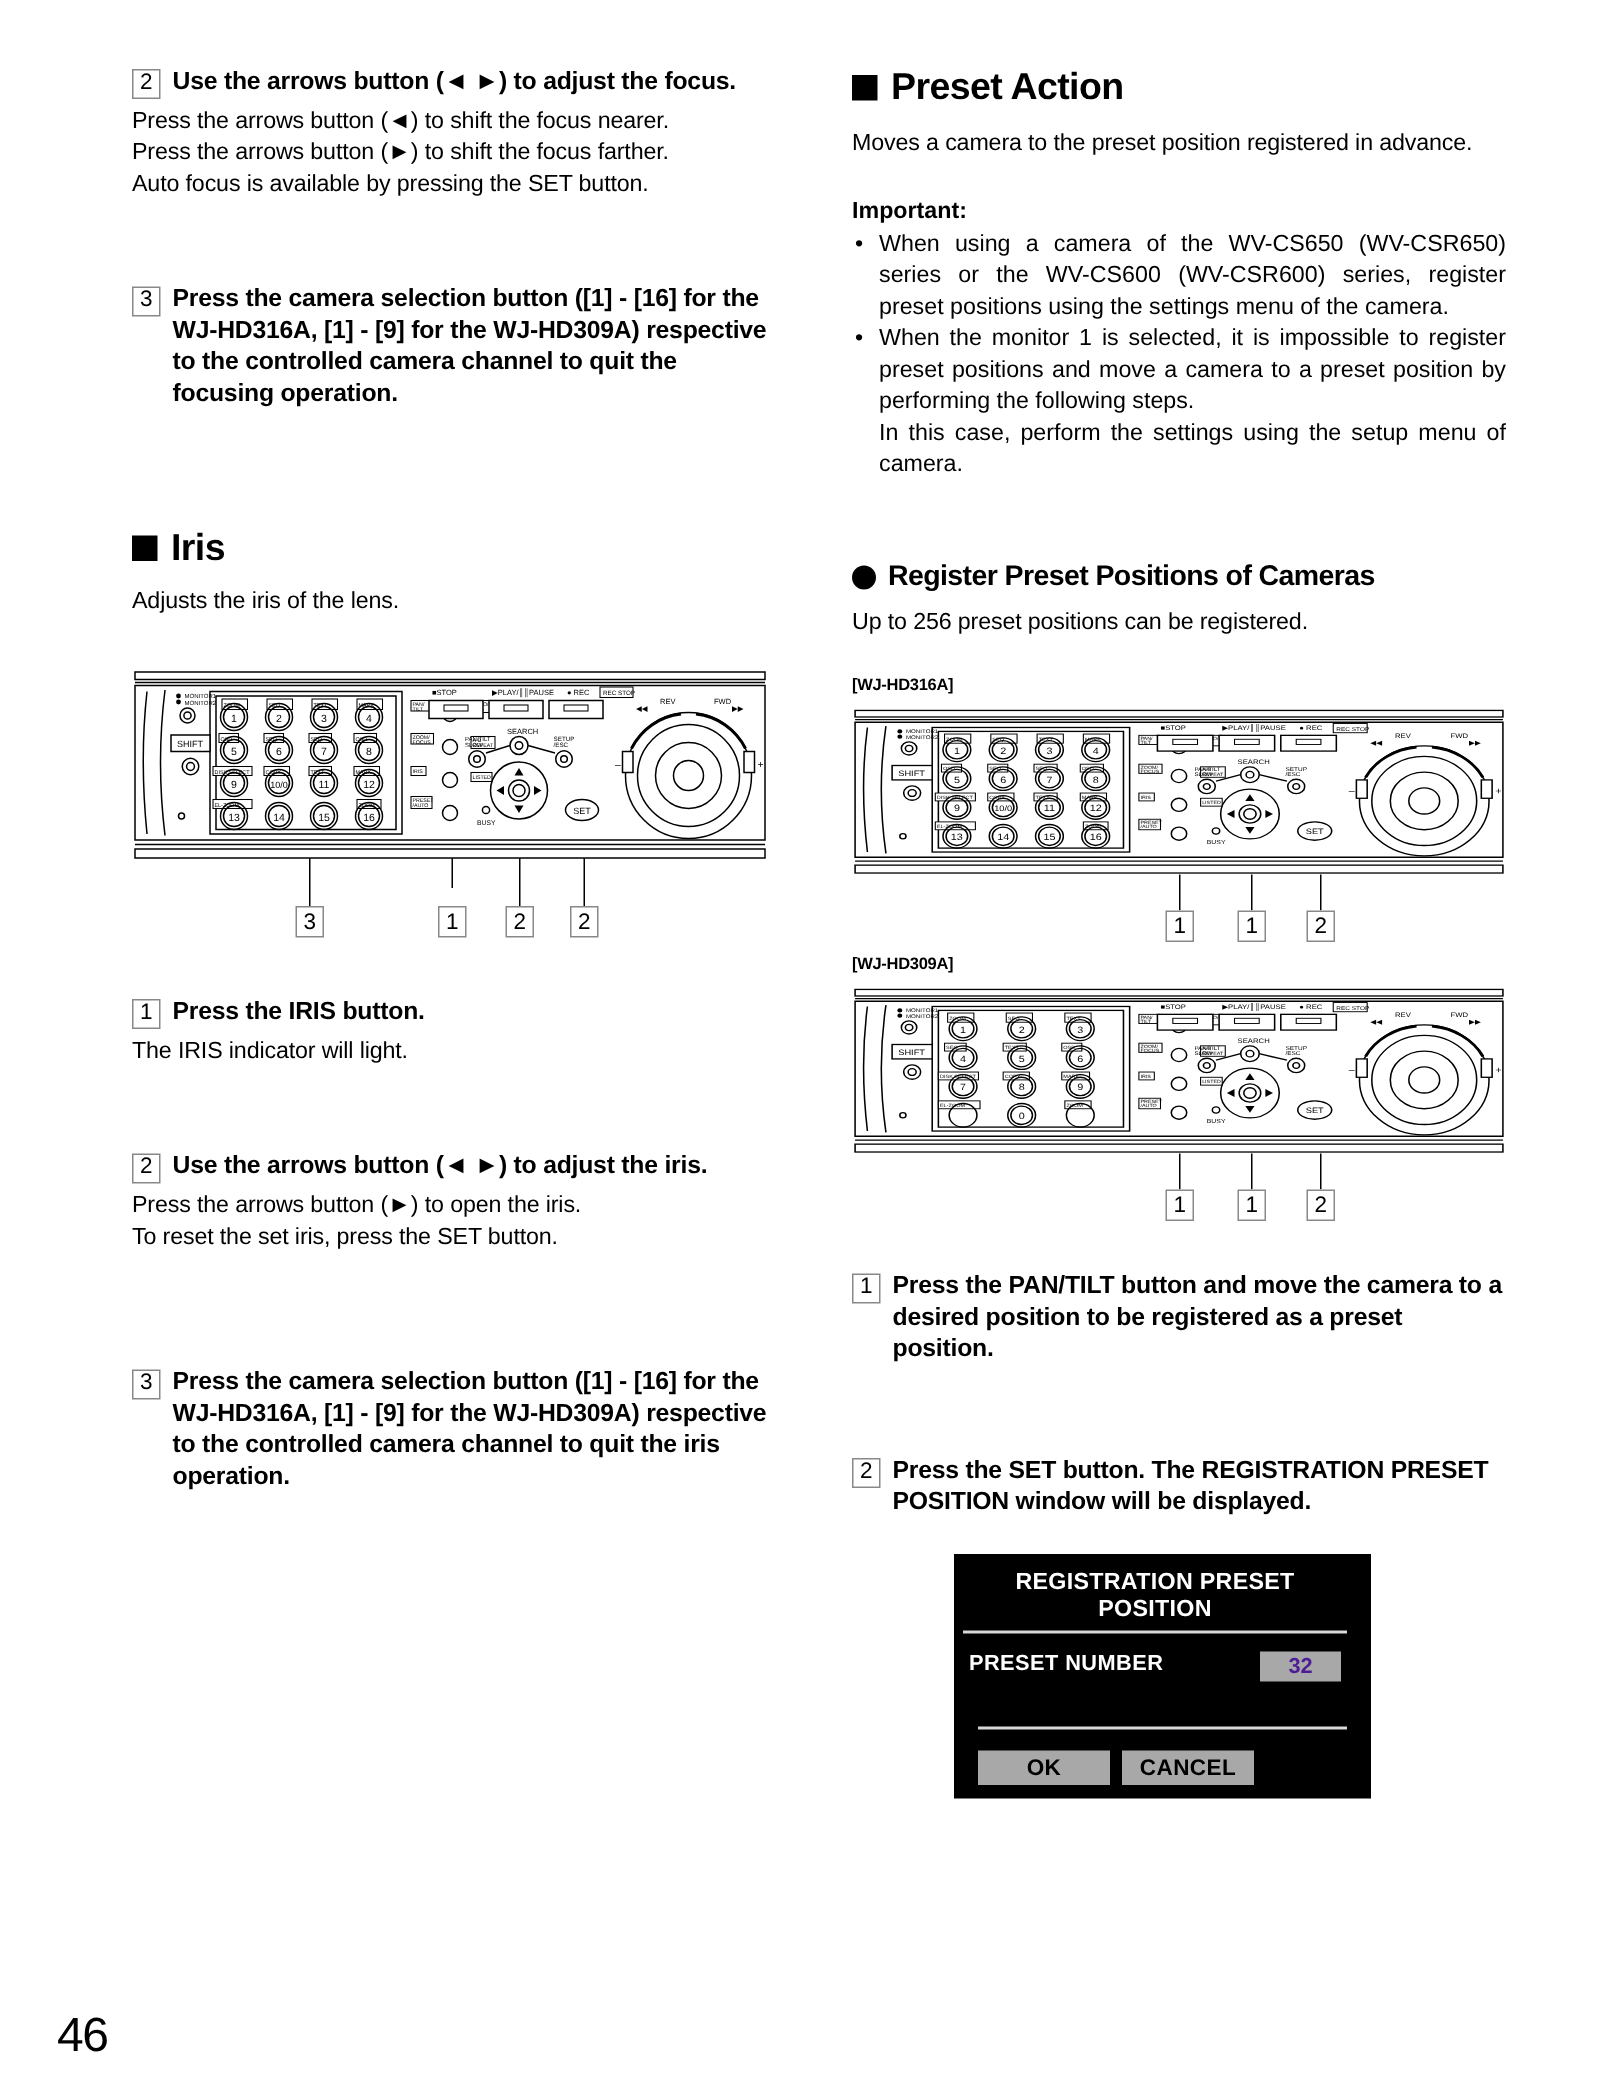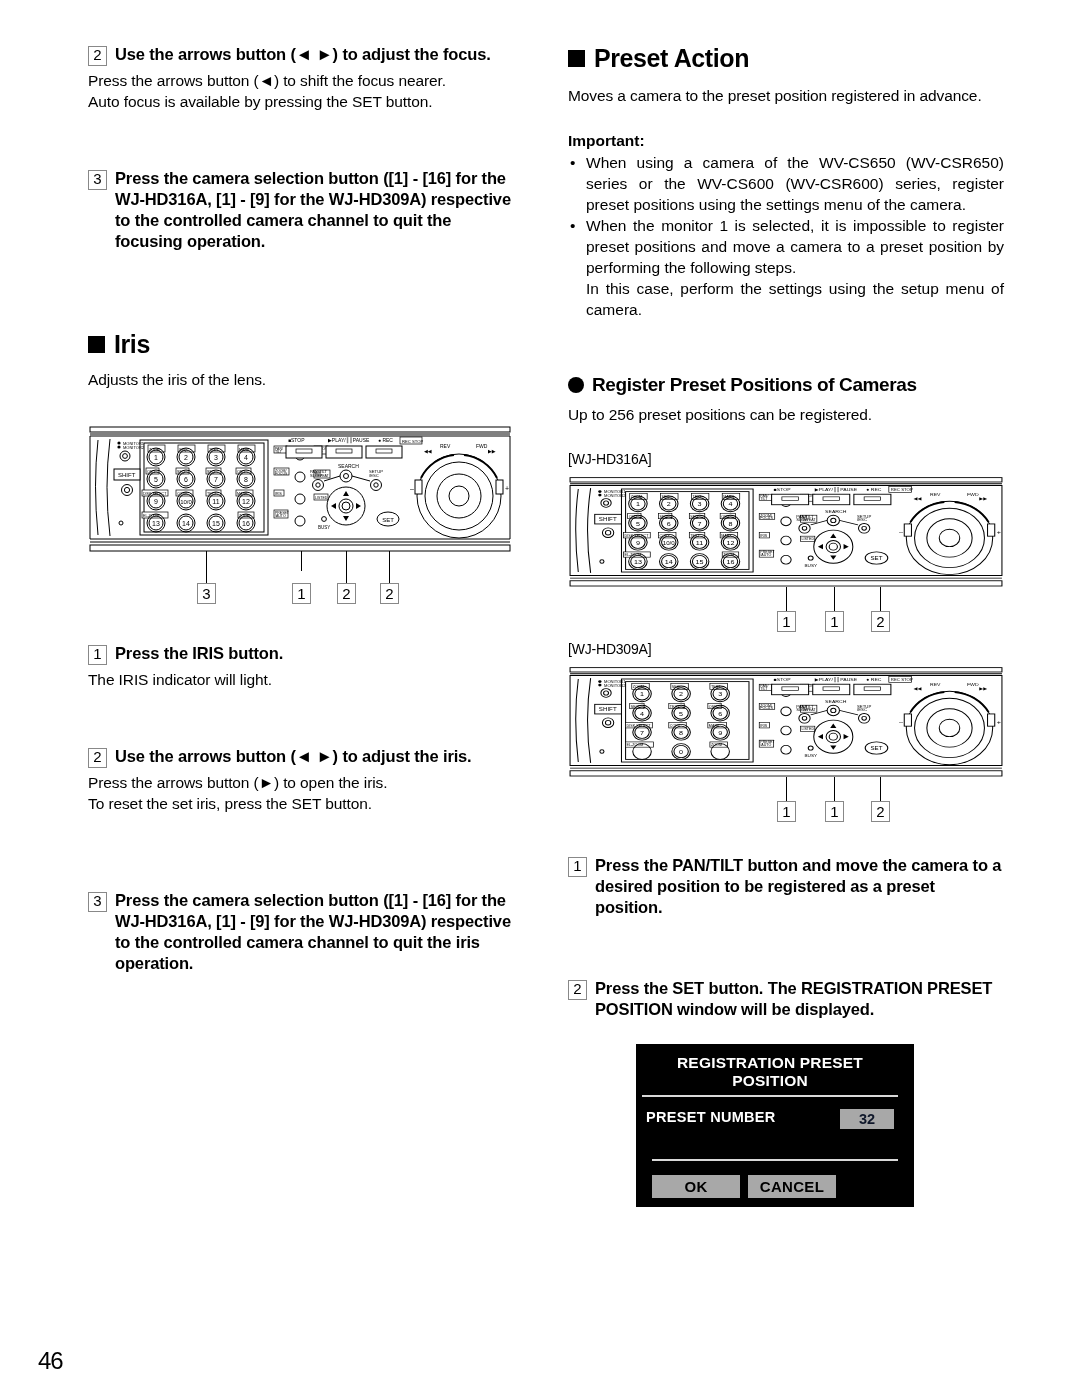--- a/index.html
+++ b/index.html
@@ -90,25 +90,25 @@
     font-size: 15.5px;
     line-height: 21px;
     text-align: justify;
     margin-bottom: 0px;
   }
   ul.bullets > li::before {
     content: "\2022";
     position: absolute; left: 2px; top: 0;
   }
   ul.bullets > li .sub { display: block; text-align: justify; }
-  .model-tag { font-size: 14px; font-weight: normal; letter-spacing: -0.2px; margin: 0 0 8px 0; }
+  .model-tag { font-size: 11px; font-weight: bold; letter-spacing: -0.2px; margin: 0 0 8px 0; }
 
   .page-num {
     position: absolute; left: 38px; bottom: 24px;
-    font-size: 24px; letter-spacing: -1px;
+    font-size: 32px; letter-spacing: -1px;
   }
 
   
   .device { position: relative; background: #fff; }
   .device svg { display: block; }
 
   
   .callout-row { position: relative; }
   .callout {
     position: absolute;
@@ -135,21 +135,21 @@
   }
   .osd-title {
     font-size: 15.5px; font-weight: bold; letter-spacing: 0.2px;
     padding-bottom: 5px;
     text-align: center;
   }
   .osd-rule { height: 2px; background: #d8d8d8; margin: 0 2px 12px 2px; }
   .osd-row { display: flex; justify-content: space-between; padding: 0 6px; }
   .osd-label { font-size: 14.5px; font-weight: bold; letter-spacing: 0.3px; }
   .osd-value {
-    background: #a8a8a8; color: #0f172a;
+    background: #a8a8a8; color: #4c1d95;
     font-size: 14.5px; font-weight: bold;
     min-width: 54px; text-align: center;
     padding: 2px 8px;
   }
   .osd-rule2 { position: absolute; left: 16px; right: 16px; bottom: 46px; height: 2px; background: #d8d8d8; }
   .osd-buttons { position: absolute; left: 16px; right: 16px; bottom: 9px; display: flex; justify-content: flex-start; gap: 8px; }
   .osd-btn {
     background: #a8a8a8; color: #000;
     font-size: 15px; font-weight: bold;
     padding: 3px 0; width: 88px; text-align: center;
@@ -161,20 +161,21 @@
 
 <div class="page">
 
   <div class="col col-left">
 
     <div class="step">
       <div class="step-num">2</div>
       <div class="step-text">Use the arrows button (◄ ►) to adjust the focus.</div>
     </div>
     <p class="body-text">Press the arrows button (◄) to shift the focus nearer.</p>
+    <p class="body-text">Press the arrows button (►) to shift the focus farther.</p>
     <p class="body-text">Auto focus is available by pressing the SET button.</p>
 
     <div class="gap-xl"></div>
 
     <div class="step">
       <div class="step-num">3</div>
       <div class="step-text">Press the camera selection button ([1] - [16] for the WJ-HD316A, [1] - [9] for the WJ-HD309A) respective to the controlled camera channel to quit the focusing operation.</div>
     </div>
 
     <div class="gap-xl"></div>

